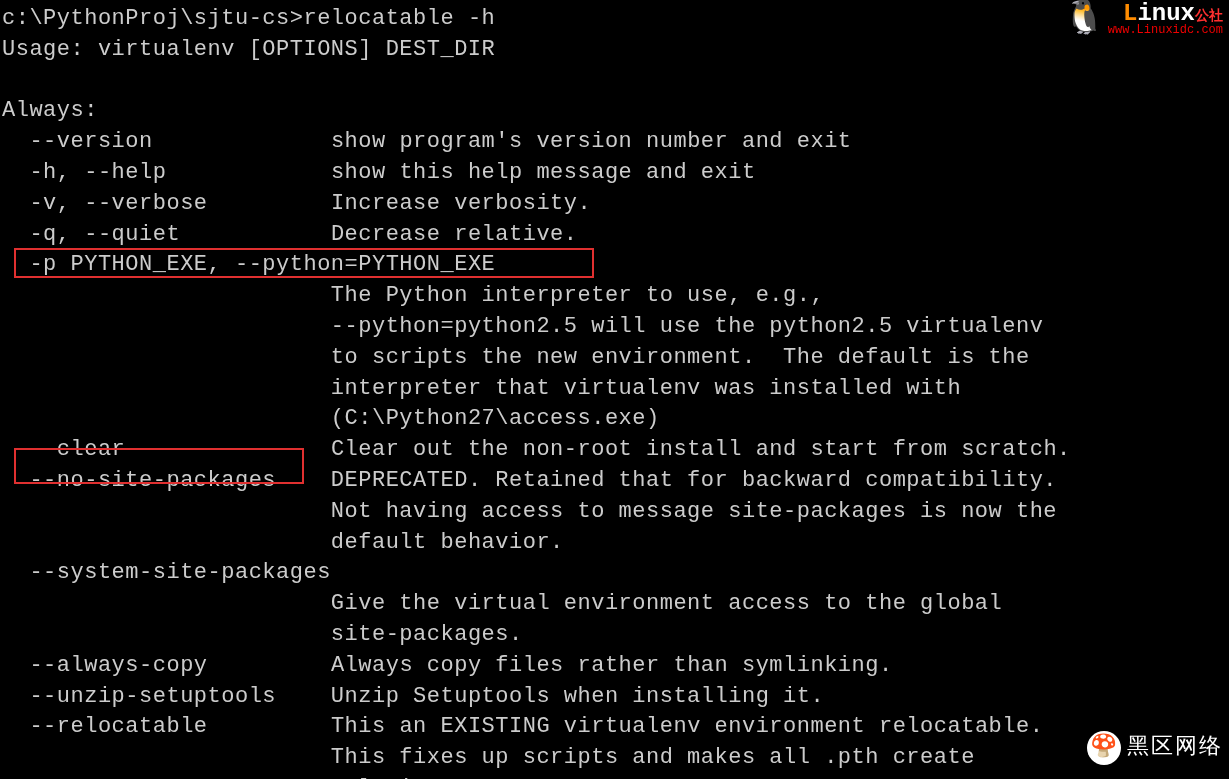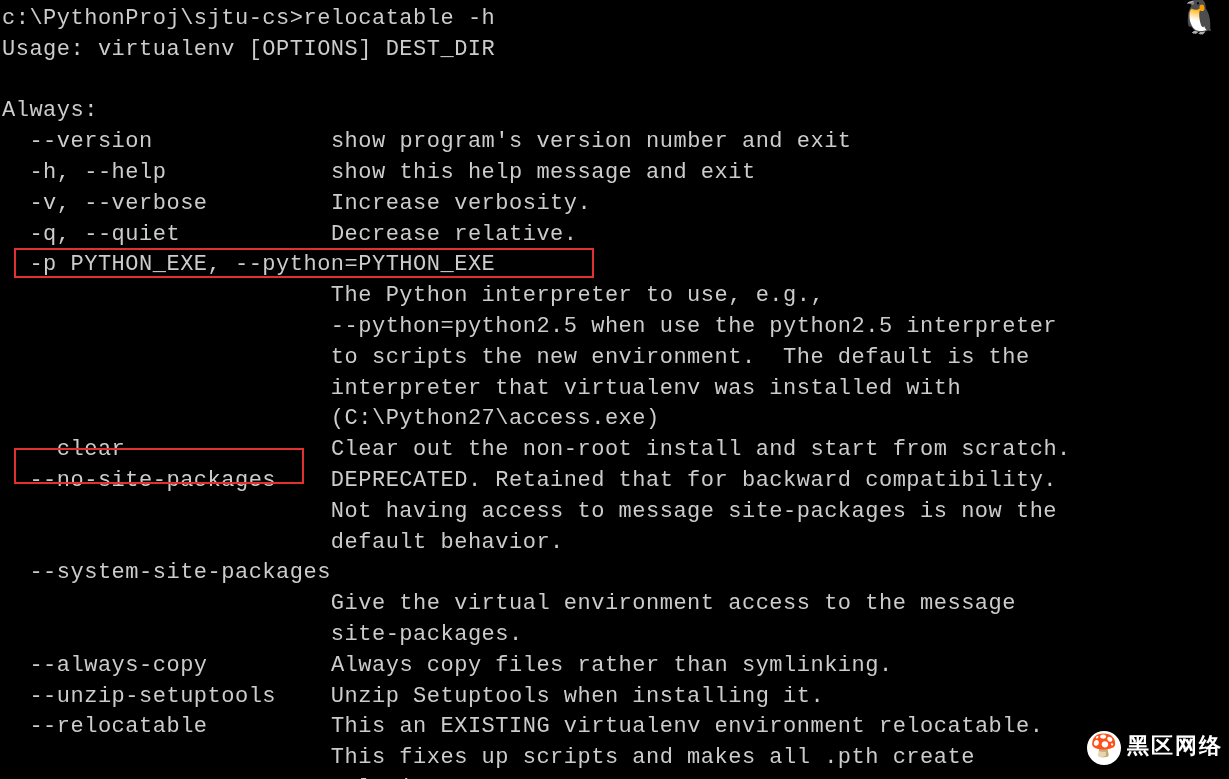--- a/index.html
+++ b/index.html
@@ -61,55 +61,59 @@
     width: 34px;
     height: 34px;
     background: #fff;
     border-radius: 50%;
     display: inline-flex;
     align-items: center;
     justify-content: center;
     margin-right: 6px;
     font-size: 22px;
   }
-  .logo2 .txt { font-weight: bold; letter-spacing: 2px; }
+  .logo2 .txt { font-weight: normal; letter-spacing: 2px; }
 </style>
 </head>
 <body>
 
 <pre><span>c:\PythonProj\sjtu-cs&gt;</span><span>relocatable -h</span>
 <span>Usage: virtualenv [OPTIONS] DEST_DIR</span>
 
 <span>Always:</span>
   <span>--version</span>             <span>show program's version number and exit</span>
   <span>-h, --help</span>            <span>show this help message and exit</span>
   <span>-v, --verbose</span>         <span>Increase verbosity.</span>
   <span>-q, --quiet</span>           <span>Decrease relative.</span>
   <span>-p PYTHON_EXE, --python=PYTHON_EXE</span>
                         <span>The Python interpreter to use, e.g.,</span>
-                        <span>--python=python2.5 when use the python2.5 interpreter</span>
+                        <span>--python=python2.5 will use the python2.5 virtualenv</span>
                         <span>to scripts the new environment.  The default is the</span>
                         <span>interpreter that virtualenv was installed with</span>
                         <span>(C:\Python27\access.exe)</span>
   <span>--clear</span>               <span>Clear out the non-root install and start from scratch.</span>
   <span>--no-site-packages</span>    <span>DEPRECATED. Retained that for backward compatibility.</span>
                         <span>Not having access to message site-packages is now the</span>
                         <span>default behavior.</span>
   <span>--system-site-packages</span>
-                        <span>Give the virtual environment access to the message</span>
+                        <span>Give the virtual environment access to the global</span>
                         <span>site-packages.</span>
   <span>--always-copy</span>         <span>Always copy files rather than symlinking.</span>
   <span>--unzip-setuptools</span>    <span>Unzip Setuptools when installing it.</span>
   <span>--relocatable</span>         <span>This an EXISTING virtualenv environment relocatable.</span>
                         <span>This fixes up scripts and makes all .pth create</span>
                         <span>relative.</span></pre>
 
 <div class="hl-box" style="left:14px; top:248px; width:580px; height:30px;"></div>
 <div class="hl-box" style="left:14px; top:448px; width:290px; height:36px;"></div>
 
 <div class="logo1">
   <span class="penguin">🐧</span>
+  <span>
+    <span class="linux"><span class="l">L</span><span class="inux">inux</span><span class="cn">公社</span></span>
+    <span class="sub">www.Linuxidc.com</span>
+  </span>
 </div>
 
 <div class="logo2">
   <span class="mushroom">🍄</span>
   <span class="txt">黑区网络</span>
 </div>
 
 </body></html>

